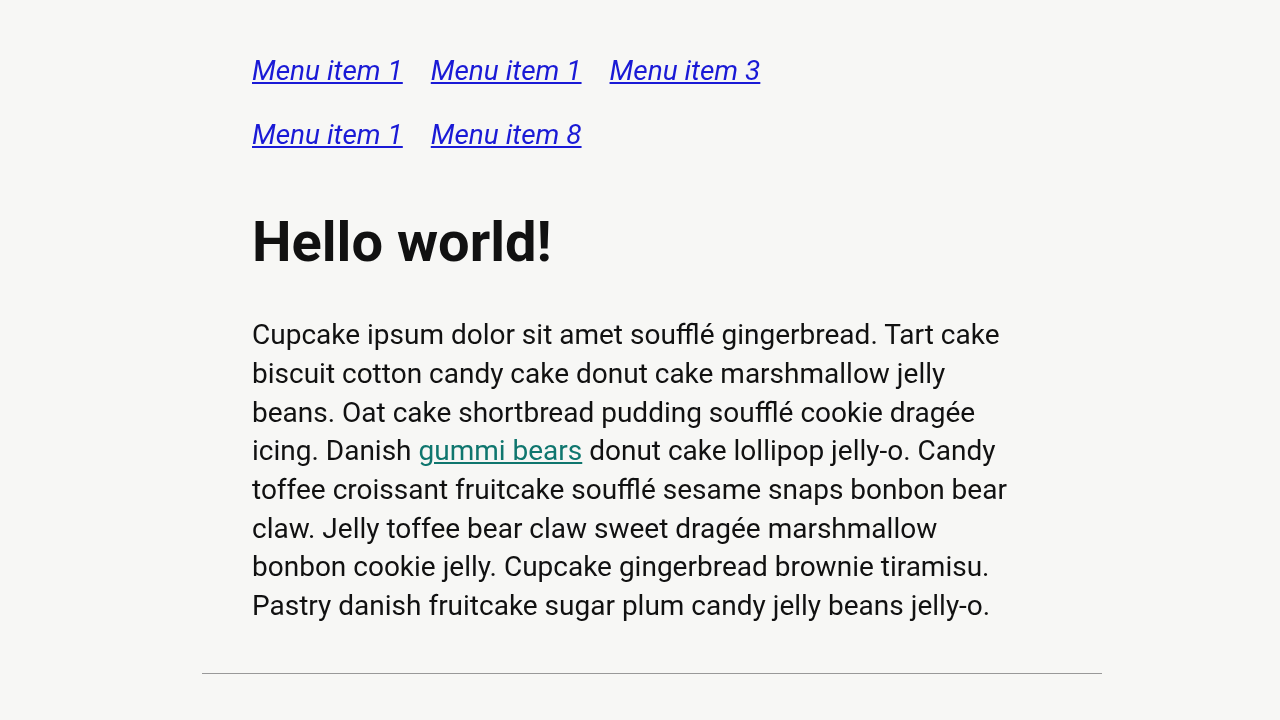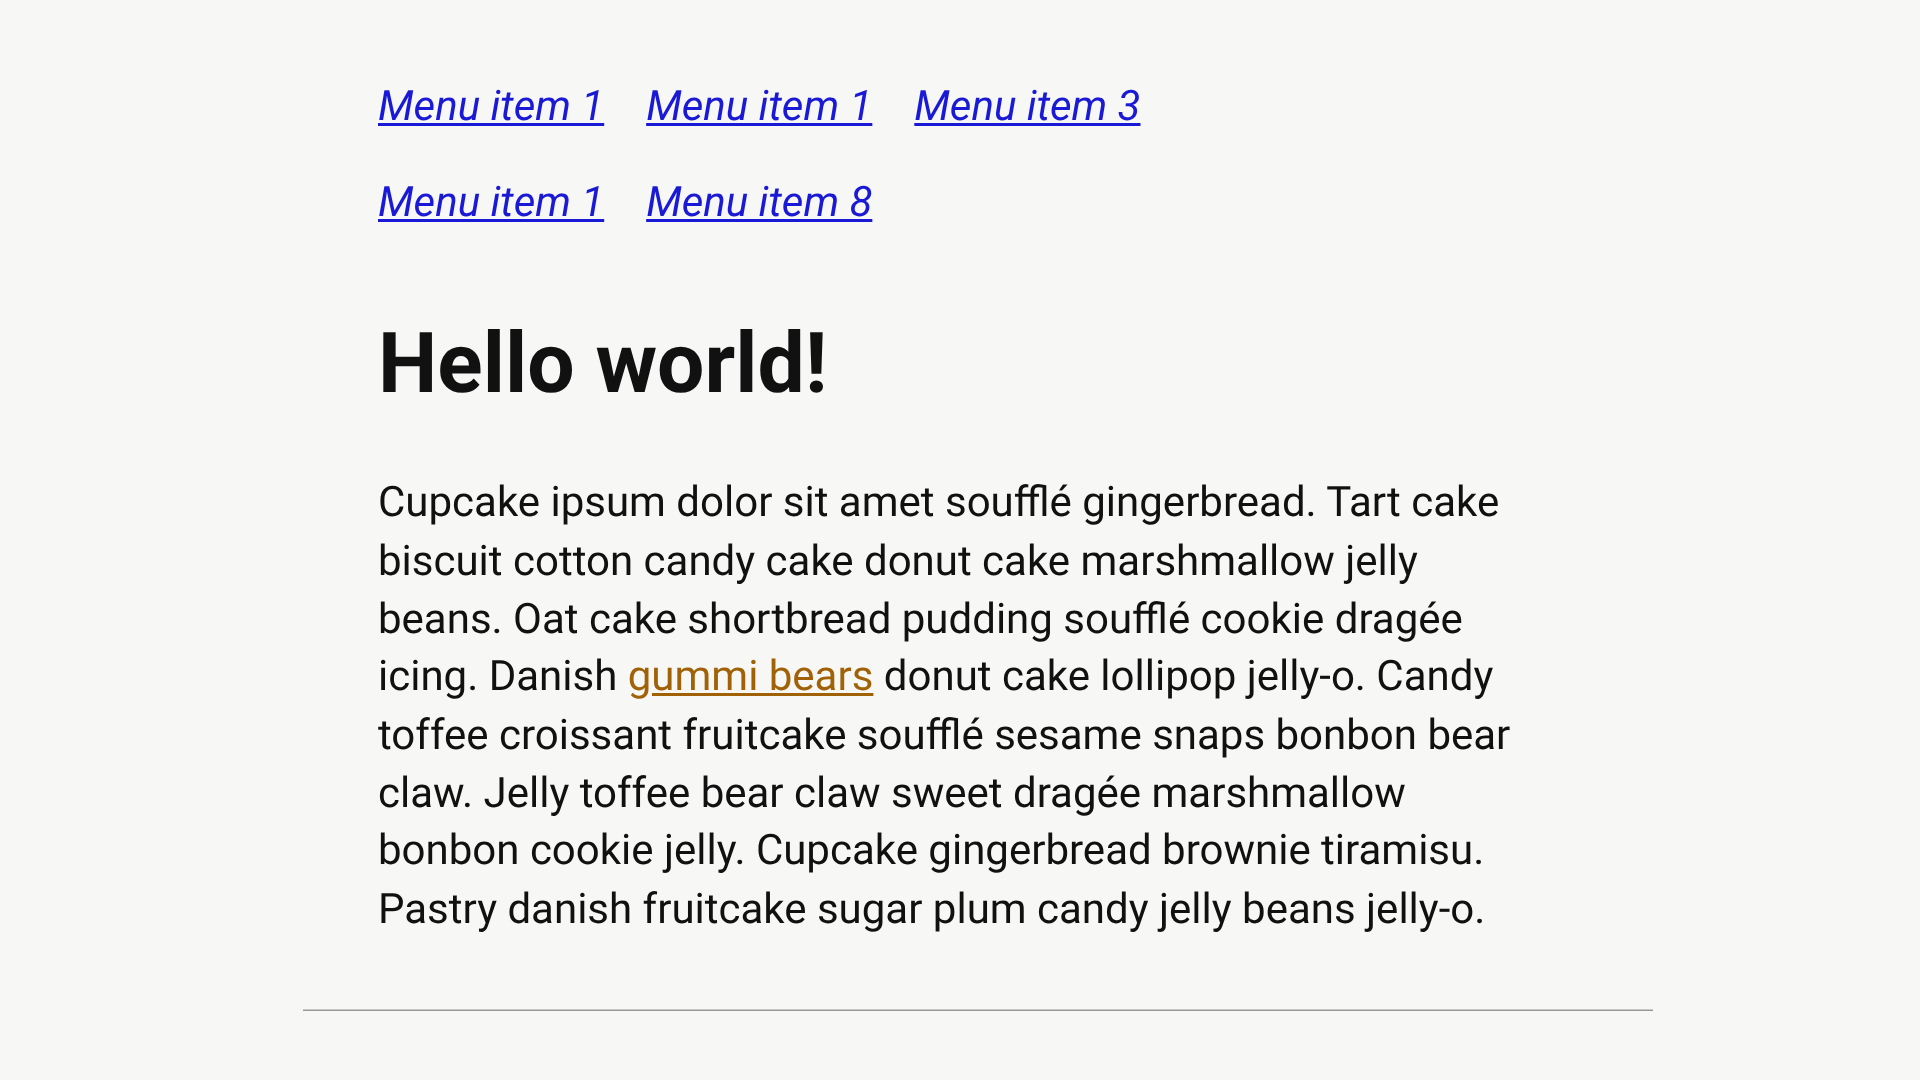--- a/index.html
+++ b/index.html
@@ -42,21 +42,21 @@
       margin-top: 28px;
       margin-bottom: 40px;
       line-height: 1.2;
     }
     p {
       font-size: 28px;
       line-height: 1.38;
       color: #111;
     }
     p a {
-      color: #a16207;
+      color: #0f766e;
       text-decoration: underline;
     }
     hr {
       border: none;
       border-top: 1px solid #999;
       margin-top: 48px;
       width: 900px;
       margin-left: -50px;
     }
   </style>

